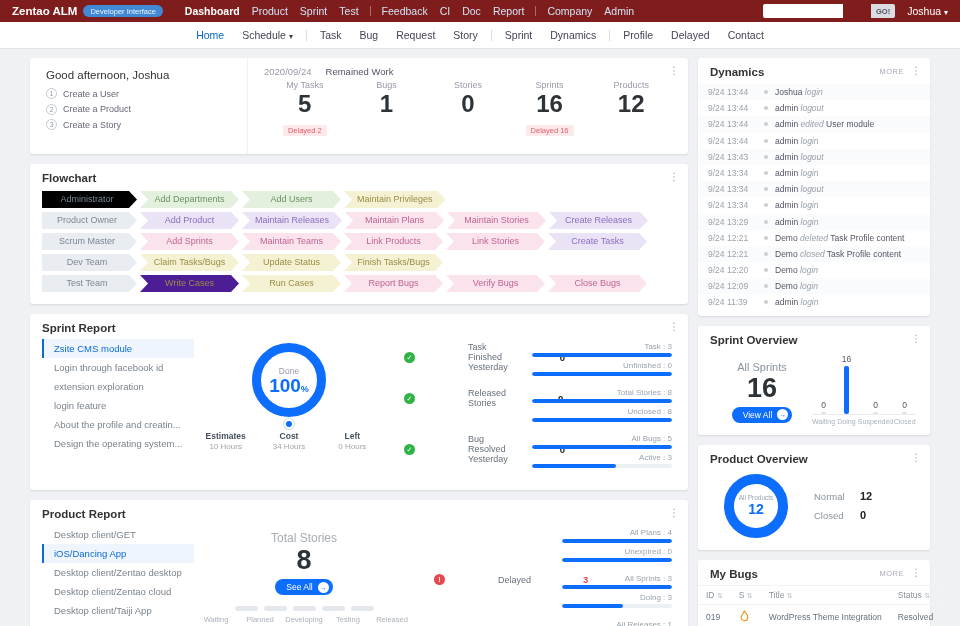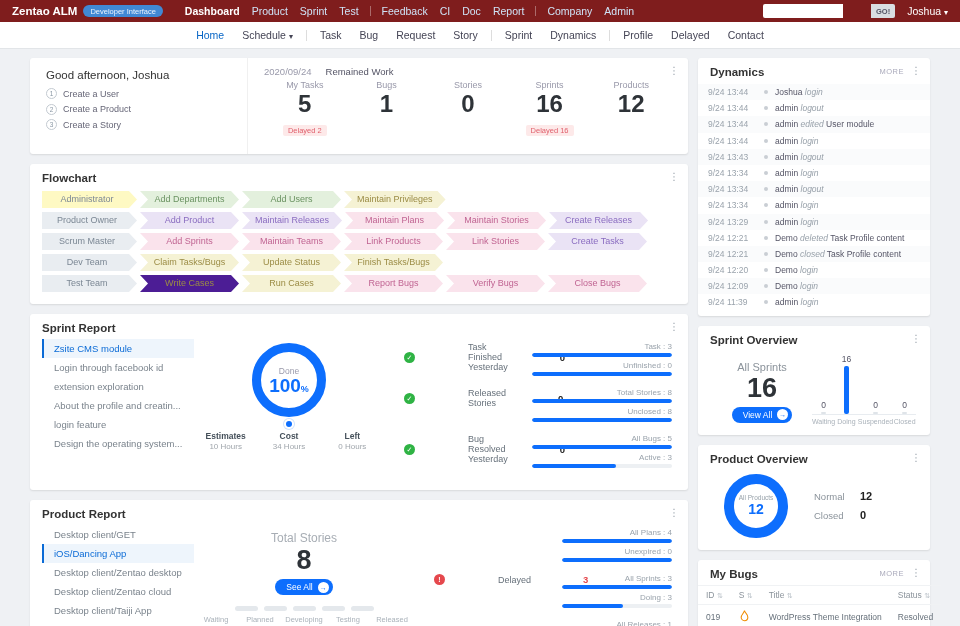--- a/index.html
+++ b/index.html
@@ -234,21 +234,21 @@
           </div>
         </div>
       </div>
     </div>
 
     <div class="card">
       <span class="kebab">⋮</span>
       <div class="card-title">Flowchart</div>
       <div class="flow-body">
         <div class="flow-row">
-          <span class="chev role" style="background: #fef9c3; color: rgb(123, 135, 148);">Administrator</span>
+          <span class="chev role" style="background: #000000; color: rgb(123, 135, 148);">Administrator</span>
           <span class="chev item" style="background: rgb(227, 240, 221); color: rgb(107, 147, 98);">Add Departments</span>
           <span class="chev item" style="background: rgb(227, 240, 221); color: rgb(107, 147, 98);">Add Users</span>
           <span class="chev item" style="background: rgb(245, 242, 212); color: rgb(155, 140, 69);">Maintain Privileges</span>
         </div>
         <div class="flow-row">
           <span class="chev role" style="background: rgb(233, 237, 241); color: rgb(123, 135, 148);">Product Owner</span>
           <span class="chev item" style="background: rgb(234, 227, 245); color: rgb(138, 108, 192);">Add Product</span>
           <span class="chev item" style="background: rgb(234, 227, 245); color: rgb(138, 108, 192);">Maintain Releases</span>
           <span class="chev item" style="background: rgb(250, 227, 236); color: rgb(192, 100, 146);">Maintain Plans</span>
           <span class="chev item" style="background: rgb(250, 227, 236); color: rgb(192, 100, 146);">Maintain Stories</span>
@@ -280,22 +280,22 @@
     </div>
 
     <div class="card">
       <span class="kebab">⋮</span>
       <div class="card-title">Sprint Report</div>
       <div class="report-body">
         <div class="report-list">
           <div class="report-item active">Zsite CMS module</div>
           <div class="report-item">Login through facebook id</div>
           <div class="report-item">extension exploration</div>
+          <div class="report-item">login feature</div>
           <div class="report-item">About the profile and creatin...</div>
-          <div class="report-item">login feature</div>
           <div class="report-item">Design the operating system...</div>
         </div>
         <div class="report-center">
           <div class="donut">
             <span class="donut-label">Done</span>
             <span class="donut-value"><span>100</span><span class="donut-pct">%</span></span>
           </div>
           <div class="metrics">
             <span class="progress-dot"></span>
             <div class="metric">

